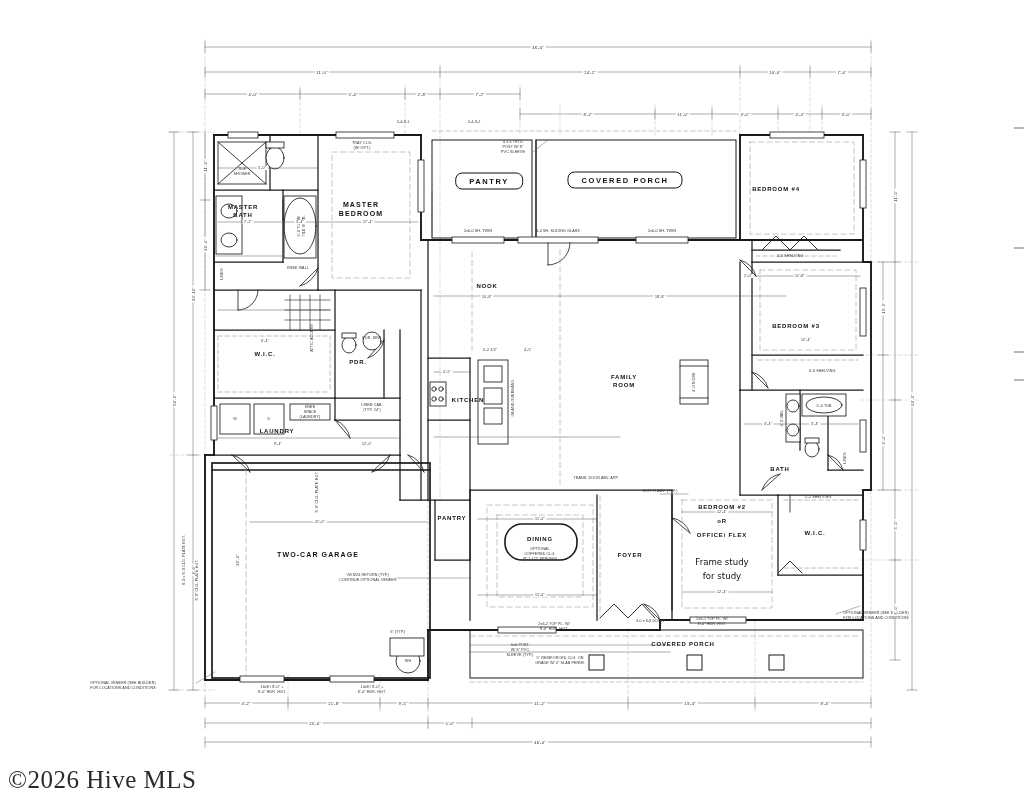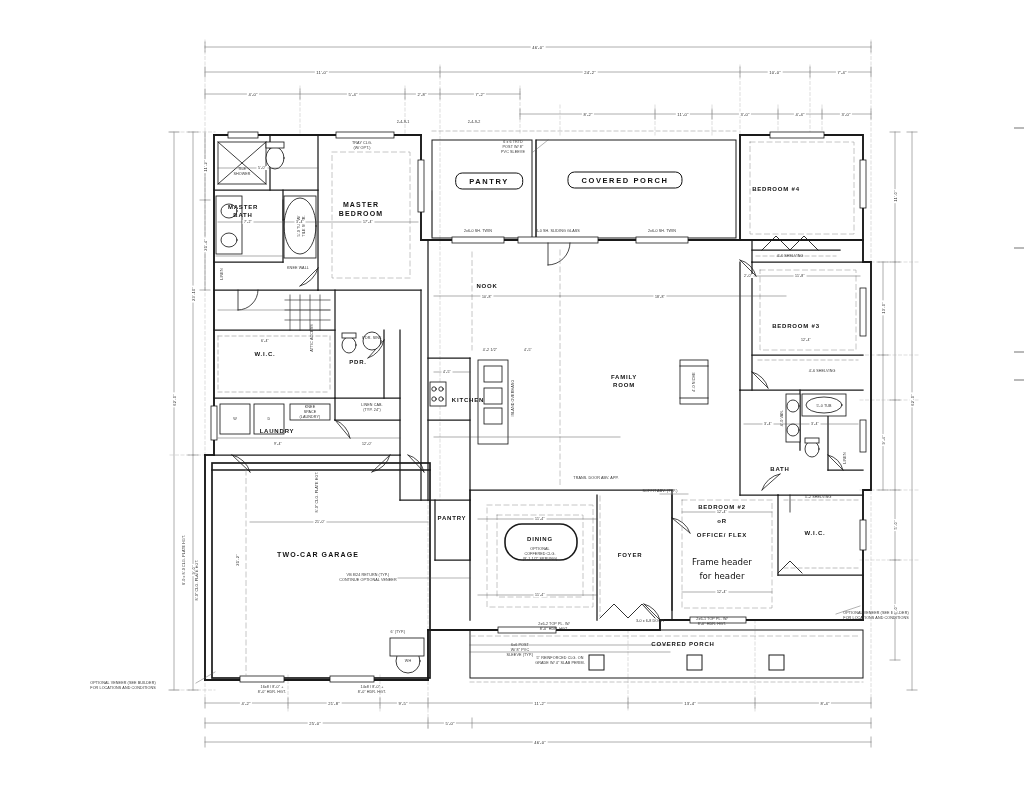--- a/index.html
+++ b/index.html
@@ -590,22 +590,22 @@
   <div class="rlabel sz-sm" style="left:776px; top:190px;">BEDROOM #4</div>
   <div class="rlabel sz-sm" style="left:796px; top:327px;">BEDROOM #3</div>
   <div class="rlabel sz-sm" style="left:780px; top:470px;">BATH</div>
   <div class="rlabel sz-sm" style="left:815px; top:534px;">W.I.C.</div>
   <div class="rlabel sz-sm" style="left:683px; top:645px;">COVERED PORCH</div>
 
   <div class="rlabel sz-sm" style="left:722px; top:508px;">BEDROOM #2</div>
   <div class="rlabel sz-sm" style="left:722px; top:522px;">oR</div>
   <div class="rlabel sz-sm" style="left:722px; top:536px;">OFFICE/ FLEX</div>
 
-  <div class="handnote" style="left:722px; top:562px;">Frame header</div>
-  <div class="handnote" style="left:722px; top:576px;">for header</div>
+  <div class="handnote" style="left:722px; top:562px;">Frame study</div>
+  <div class="handnote" style="left:722px; top:576px;">for study</div>
 
   <div class="note" style="left:513px; top:147px;">6 x 6 TRTD<br>POST W/ 8"<br>PVC SLEEVE</div>
   <div class="note" style="left:362px; top:146px;">TRAY CLG.<br>(W/ OPT.)</div>
   <div class="note" style="left:298px; top:268px;">KNEE WALL</div>
   <div class="note" style="left:368px; top:578px;">VB 8/24 RETURN (TYP.)<br>CONTINUE OPTIONAL VENEER</div>
   <div class="note" style="left:540px; top:554px;">OPTIONAL<br>COFFERED CLG.<br>(9'-1 1/2" SPRUNG)</div>
   <div class="note" style="left:554px; top:627px;">2x6-2 TOP PL. W/<br>8'-0" HDR. HGT.</div>
   <div class="note" style="left:272px; top:690px;">16x8 / 8'-0" +<br>8'-0" HDR. HGT.</div>
   <div class="note" style="left:372px; top:690px;">14x8 / 8'-0" +<br>8'-0" HDR. HGT.</div>
   <div class="note" style="left:712px; top:622px;">2x6-1 TOP PL. W/<br>8'-0" HDR. HGT.</div>
@@ -699,14 +699,15 @@
   <div class="dim sm" style="left:748px; top:276px;">2'-0"</div>
   <div class="dim sm" style="left:768px; top:424px;">3'-4"</div>
   <div class="dim sm" style="left:815px; top:424px;">3'-4"</div>
   <div class="dim sm" style="left:447px; top:372px;">4'-5"</div>
   <div class="dim sm" style="left:490px; top:350px;">4'-2 1/2"</div>
   <div class="dim sm" style="left:528px; top:350px;">4'-5"</div>
   <div class="dim sm" style="left:278px; top:444px;">9'-4"</div>
   <div class="dim sm" style="left:367px; top:444px;">12'-0"</div>
   <div class="dim sm" style="left:806px; top:340px;">12'-4"</div>
 
+  <div id="watermark">©2026 Hive MLS</div>
 
 </div>
 
 </body></html>

